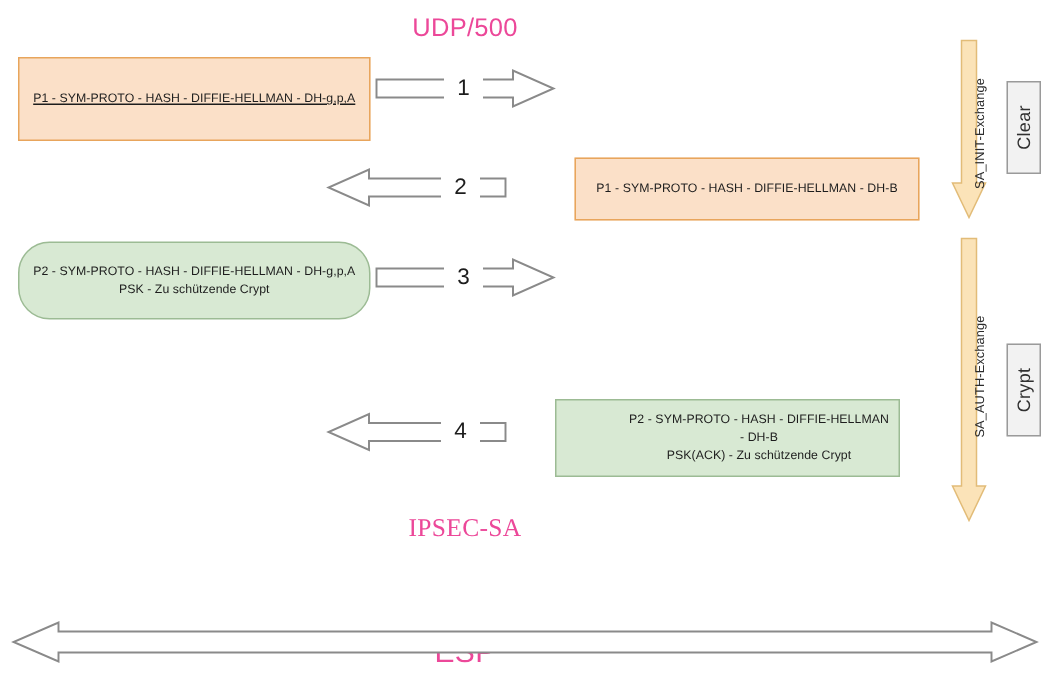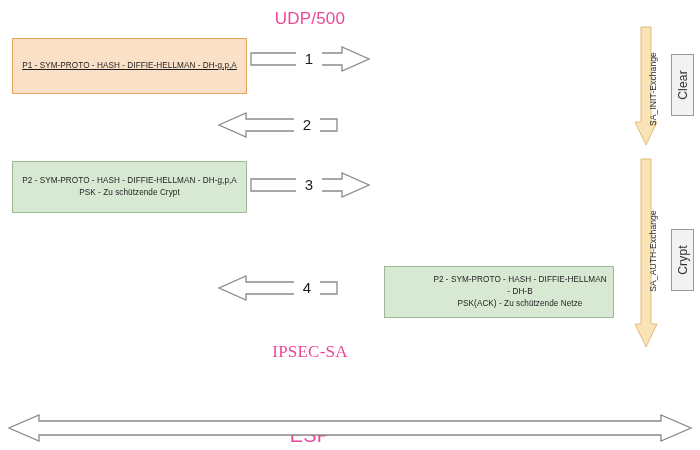--- a/index.html
+++ b/index.html
@@ -52,22 +52,22 @@
   .msg-box.orange {
     background: #fbe0c8;
     border: 1px solid #e8a55c;
   }
   .msg-box.green {
     background: #d8e9d3;
     border: 1px solid #9cbb94;
   }
   #box-init-req   { left: 12px;  top: 38px;  width: 235px; height: 56px; text-decoration: underline; }
   #box-init-resp  { left: 383px; top: 105px; width: 230px; height: 42px; }
-  #box-auth-req   { left: 12px;  top: 161px; width: 235px; height: 52px; }
-  #box-auth-resp  { left: 384px; top: 266px; width: 230px; height: 52px; padding-left: 48px; }
+  #box-auth-req   { left: 12px;  top: 161px; width: 235px; height: 52px; border-radius: 21px; }
+  #box-auth-resp  { left: 370px; top: 266px; width: 230px; height: 52px; padding-left: 48px; }
   .msg-box .lines { display: block; }
 
   
   .harrow {
     position: absolute;
     overflow: visible;
   }
   .harrow svg { display: block; overflow: visible; }
   .step-num {
     position: absolute;
@@ -145,20 +145,25 @@
     </span>
   </div>
 
   <div class="harrow" id="arrow-1">
     <svg width="120" height="26" viewBox="0 0 120 26">
       <path d="M1,7 L92,7 L92,1 L119,13 L92,25 L92,19 L1,19 Z" fill="#ffffff" stroke="#8a8a8a" stroke-width="1.3" stroke-linejoin="miter"></path>
     </svg>
   </div>
   <div class="step-num" id="num-1">1</div>
 
+  <div class="msg-box orange" id="box-init-resp">
+    <span class="lines">
+      <span>P1 - SYM-PROTO - HASH - DIFFIE-HELLMAN - DH-B</span>
+    </span>
+  </div>
 
   <div class="harrow" id="arrow-2">
     <svg width="120" height="26" viewBox="0 0 120 26">
       <path d="M119,7 L28,7 L28,1 L1,13 L28,25 L28,19 L119,19 Z" fill="#ffffff" stroke="#8a8a8a" stroke-width="1.3" stroke-linejoin="miter"></path>
     </svg>
   </div>
   <div class="step-num" id="num-2">2</div>
 
   <div class="msg-box green" id="box-auth-req">
     <span class="lines">
@@ -170,21 +175,21 @@
   <div class="harrow" id="arrow-3">
     <svg width="120" height="26" viewBox="0 0 120 26">
       <path d="M1,7 L92,7 L92,1 L119,13 L92,25 L92,19 L1,19 Z" fill="#ffffff" stroke="#8a8a8a" stroke-width="1.3" stroke-linejoin="miter"></path>
     </svg>
   </div>
   <div class="step-num" id="num-3">3</div>
 
   <div class="msg-box green" id="box-auth-resp">
     <span class="lines">
       <span>P2 - SYM-PROTO - HASH - DIFFIE-HELLMAN - DH-B</span><br>
-      <span>PSK(ACK) - Zu schützende Netze</span>
+      <span>PSK(ACK) - Zu schützende Crypt</span>
     </span>
   </div>
 
   <div class="harrow" id="arrow-4">
     <svg width="120" height="26" viewBox="0 0 120 26">
       <path d="M119,7 L28,7 L28,1 L1,13 L28,25 L28,19 L119,19 Z" fill="#ffffff" stroke="#8a8a8a" stroke-width="1.3" stroke-linejoin="miter"></path>
     </svg>
   </div>
   <div class="step-num" id="num-4">4</div>
 

